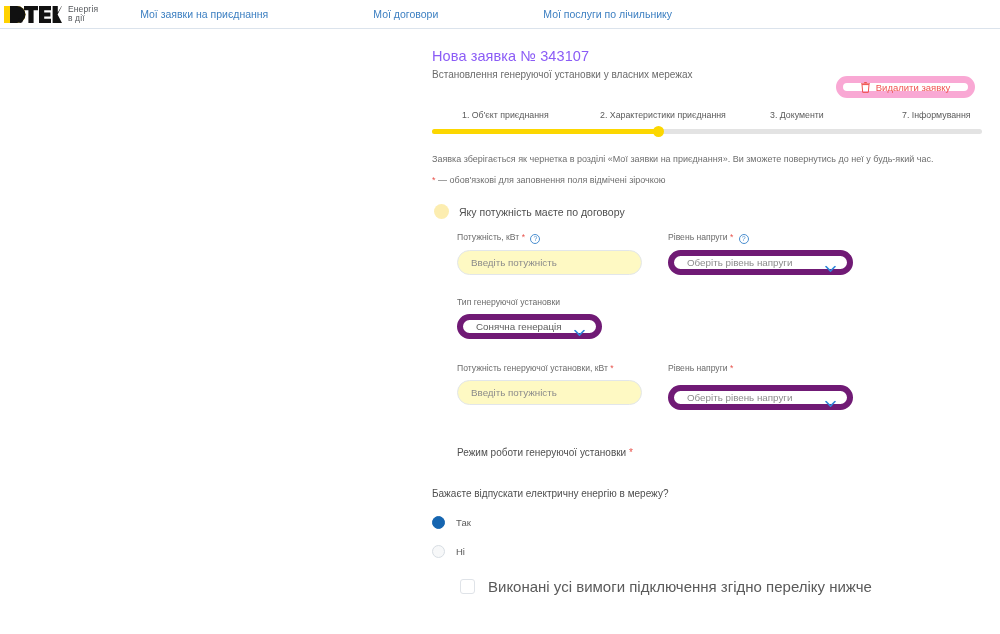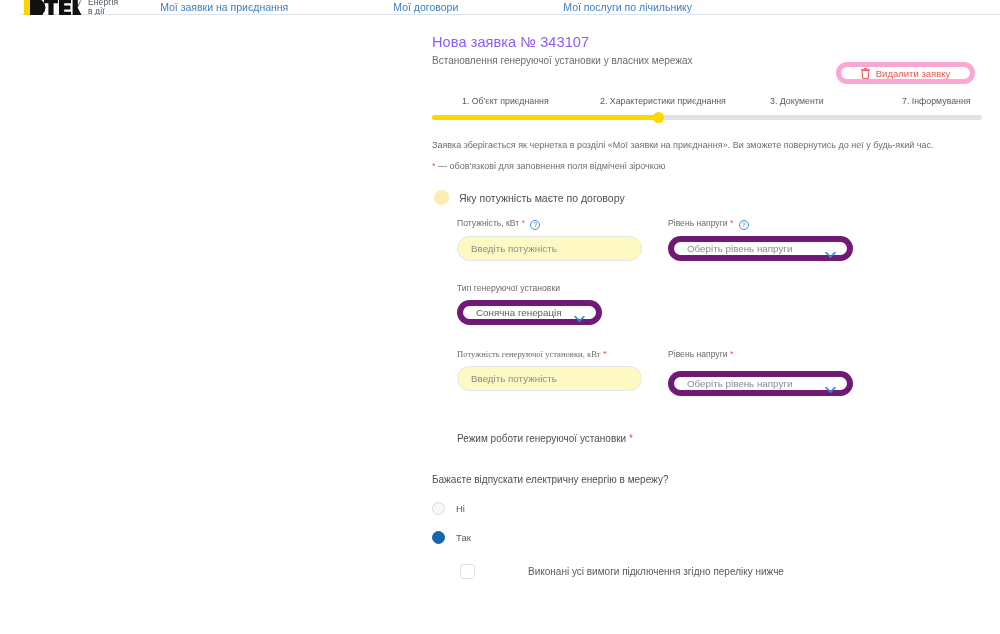--- a/index.html
+++ b/index.html
@@ -9,26 +9,25 @@
     width: 1000px; height: 634px;
     background: #ffffff;
     font-family: "Liberation Sans", "DejaVu Sans", sans-serif;
     color: #4a4a4a;
     overflow: hidden;
   }
 
   
   .topnav {
     position: relative;
-    height: 15px;
+    height: 29px;
     background: #ffffff;
     border-bottom: 1px solid #dbe3ec;
     display: flex;
     align-items: center;
-    margin-left: 20px;
   }
   .brand {
     display: flex;
     align-items: center;
     padding-left: 4px;
     gap: 6px;
   }
   .brand-mark {
     display: flex;
     align-items: center;
@@ -89,21 +88,21 @@
     font-size: 10px;
     color: #6b6b6b;
     margin: 0;
   }
   .del-btn {
     position: absolute;
     left: 404px;
     top: 30px;
     width: 139px;
     height: 22px;
-    border: 5px solid #f9a8d4;
+    border: 7px solid #f9a8d4;
     border-radius: 11px;
     background: #fff;
     color: #ef5350;
     font-size: 9.5px;
     font-family: inherit;
     display: flex;
     align-items: center;
     justify-content: center;
     gap: 6px;
     cursor: pointer;
@@ -192,21 +191,21 @@
   .field { width: 185px; }
   .field.right { margin-left: 26px; }
   .f-label {
     font-size: 8.6px;
     color: #6b6b6b;
     line-height: 11px;
     display: block;
     margin-bottom: 6px;
     min-height: 11px;
   }
-  .f-label.two-line { margin-bottom: 6px; font-family: Liberation Serif, serif; }
+  .f-label.two-line { margin-bottom: 6px; }
   .help {
     display: inline-flex;
     align-items: center;
     justify-content: center;
     width: 10px; height: 10px;
     border: 1px solid #4b8fd0;
     border-radius: 50%;
     color: #4b8fd0;
     font-size: 7px;
     line-height: 1;
@@ -306,21 +305,21 @@
     gap: 13px;
     cursor: pointer;
   }
   .checkbox {
     width: 15px; height: 15px;
     border: 1px solid #dfe3e8;
     border-radius: 3px;
     background: #fff;
     flex: 0 0 auto;
   }
-  .check-label { font-size: 10px; color: #5a5a5a; margin-left: 40px; }
+  .check-label { font-size: 15px; color: #5a5a5a; }
 </style>
 </head>
 <body>
 
 <div class="topnav">
   <div class="brand">
     <span class="brand-mark">
       <svg width="58" height="19" viewBox="0 0 58 19" aria-hidden="true">
         <path d="M0 1 H13 A8.5 8.5 0 0 1 13 18 H0 Z" fill="#ffd200"></path>
         <path d="M6 1 H13 A8.5 8.5 0 0 1 13 18 H6 Z" fill="#111"></path>
@@ -454,26 +453,26 @@
     </div>
 
     <div class="mode-line">
       <span>Режим роботи генеруючої установки</span>
       <span class="ast">*</span>
     </div>
 
     <div class="question">Бажаєте відпускати електричну енергію в мережу?</div>
     <div class="radios">
       <div class="radio-row">
+        <span class="radio on"></span>
+        <span class="radio-label">Так</span>
+      </div>
+      <div class="radio-row">
         <span class="radio"></span>
         <span class="radio-label">Ні</span>
-      </div>
-      <div class="radio-row">
-        <span class="radio on"></span>
-        <span class="radio-label">Так</span>
       </div>
     </div>
 
     <div class="check-row">
       <span class="checkbox"></span>
       <span class="check-label">Виконані усі вимоги підключення згідно переліку нижче</span>
     </div>
 
   </div>
 </div>

